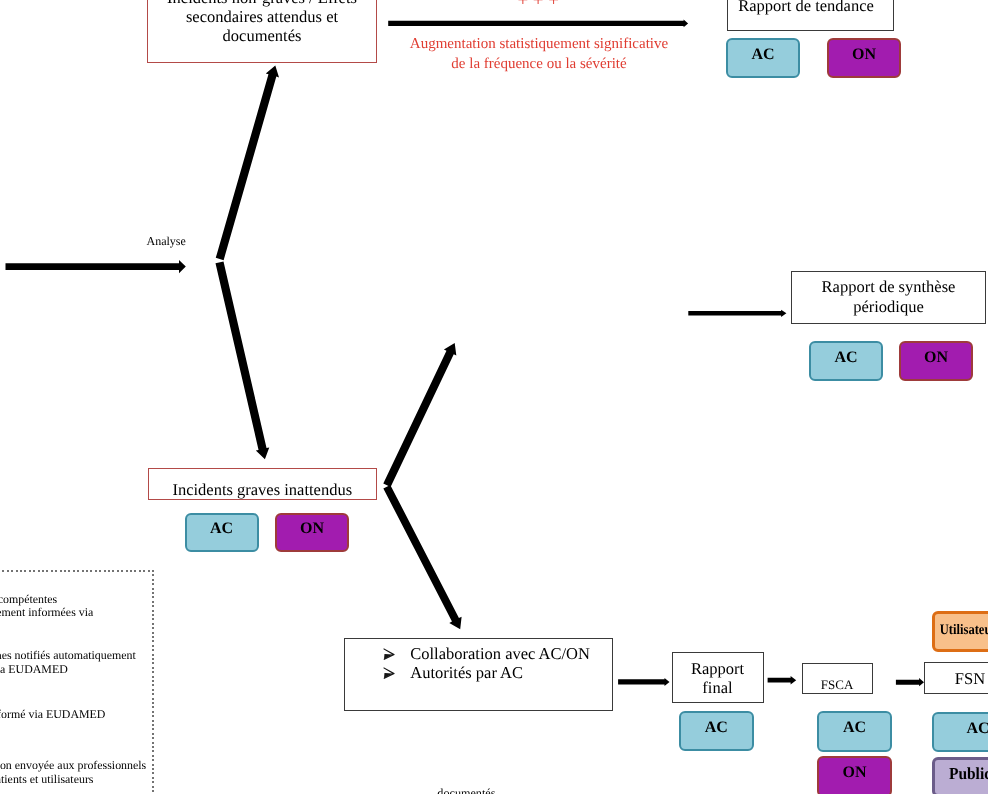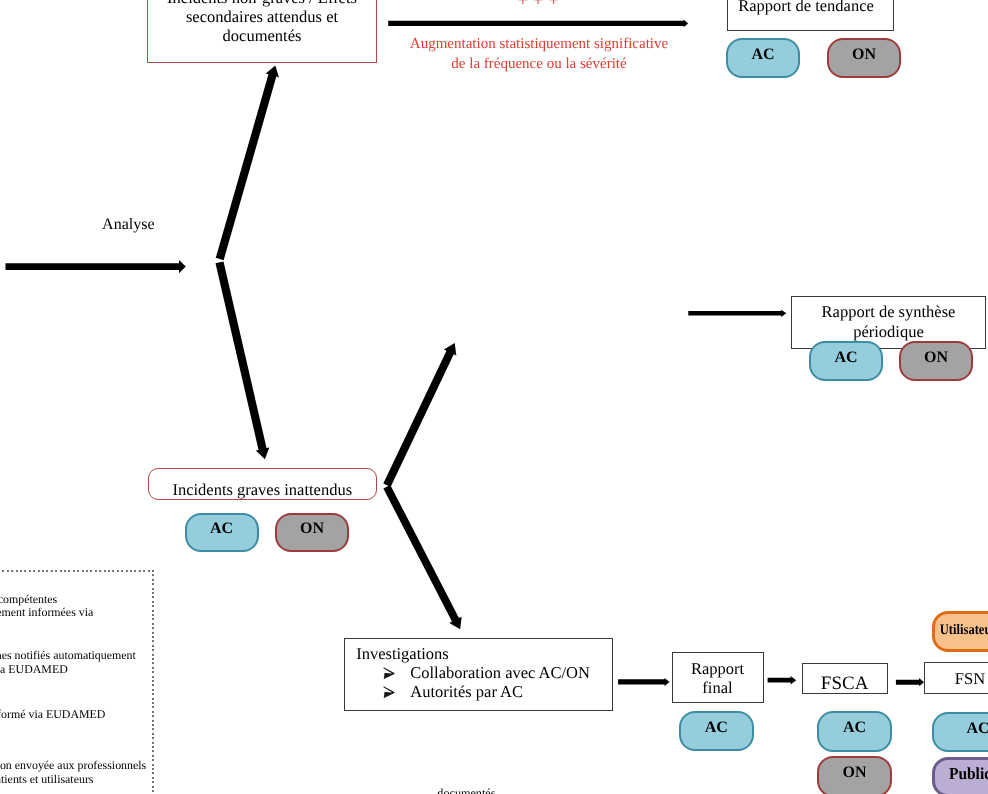--- a/index.html
+++ b/index.html
@@ -7,26 +7,26 @@
   body{width:988px;height:794px;background:#ffffff;overflow:hidden;
        font-family:"Liberation Serif",serif;color:#000;
        -webkit-font-smoothing:antialiased;text-rendering:geometricPrecision;}
   #stage{position:relative;width:988px;height:794px;overflow:hidden;}
   .node{position:absolute;box-sizing:border-box;display:flex;align-items:center;
         justify-content:center;text-align:center;background:#fff;}
   .node .txt{display:block;line-height:1.18;}
   .box-black{border:1.25px solid #3a3a3a;}
   .box-red{border:1.25px solid #b34a48;}
   .pill{position:absolute;box-sizing:border-box;display:flex;align-items:center;
-        justify-content:center;border-radius:16px;font-weight:bold;line-height:1;}
+        justify-content:center;border-radius:6px;font-weight:bold;line-height:1;}
   .pill > span{display:block;transform:translateY(-3.2px);}
   #p-util > span{transform:translate(-2.2px,-1.3px) scaleX(0.86);transform-origin:left center;}
   #p-pub-fsn > span{transform:translateY(-2.2px) scaleX(0.92);transform-origin:left center;}
   .pill-ac{background:#95CDDC;border:2.6px solid #3C8DA3;}
-  .pill-on{background:#a3a3a3;border:2.6px solid #9E3B3B;font-family:Liberation Serif, serif;}
+  .pill-on{background:#a21caf;border:2.6px solid #9E3B3B;font-family:Liberation Serif, serif;}
   .pill-or{background:#F8C08A;border:3.6px solid #DD6E15;}
   .pill-pu{background:#BBADD3;border:3.2px solid #6B5C89;}
   .lbl{position:absolute;}
   .red{color:#e03c31;}
   svg.overlay{position:absolute;left:0;top:0;width:988px;height:794px;pointer-events:none;}
   .legendbox{position:absolute;box-sizing:border-box;background:transparent;
      background-image:
        repeating-linear-gradient(to right,#737373 0 2px,transparent 2px 4.4px),
        repeating-linear-gradient(to bottom,#737373 0 2px,transparent 2px 4.4px),
        repeating-linear-gradient(to right,#737373 0 2px,transparent 2px 4.4px),
@@ -37,51 +37,51 @@
 
   
   #n-nongraves{left:147px;top:-30.5px;width:230px;height:93.5px;font-size:16.5px;padding:0 8px;}
   #n-nongraves .txt{line-height:19px;}
   #n-tendance{left:726.5px;top:-19px;width:167px;height:50px;font-size:16.5px;padding-right:8px;}
   #p-ac-tend{left:726px;top:38px;width:74px;height:40px;font-size:16px;}
   #p-on-tend{left:827px;top:38px;width:74px;height:40px;font-size:16px;}
 
   #n-similaires{left:388.6px;top:282.3px;width:290.5px;height:57.5px;font-size:16.5px;padding:0 10px 5px;}
   #n-similaires .txt{line-height:19.1px;}
-  #n-synthese{left:791px;top:296px;width:195px;height:53px;font-size:16.5px;padding:0 6px 2px;}
+  #n-synthese{left:791px;top:271px;width:195px;height:53px;font-size:16.5px;padding:0 6px 2px;}
   #n-synthese .txt{line-height:19.1px;}
   #p-ac-synth{left:809px;top:341px;width:74px;height:40px;font-size:16px;}
   #p-on-synth{left:899px;top:341px;width:74px;height:40px;font-size:16px;}
 
-  #n-inattendus{left:147.5px;top:468px;width:229.5px;height:31.5px;font-size:16.5px;padding-top:12px;border-radius:10px;}
+  #n-inattendus{left:147.5px;top:468px;width:229.5px;height:31.5px;font-size:16.5px;padding-top:12px;}
   #p-ac-inatt{left:184.5px;top:512.5px;width:74px;height:39.5px;font-size:16px;}
   #p-on-inatt{left:275px;top:512.5px;width:74px;height:39.5px;font-size:16px;}
 
   #n-invest{left:343.8px;top:637.9px;width:269px;height:72.7px;font-size:16.5px;
             justify-content:flex-start;align-items:flex-start;text-align:left;padding:4.9px 0 0 11.4px;}
   .inv-inner{line-height:19px;}
   .inv-bullet{display:flex;align-items:baseline;padding-left:26.6px;}
   .arrowhead-icon{display:inline-block;width:27.5px;line-height:19px;}
   .arrowhead-icon svg{display:inline-block;vertical-align:-1px;}
 
   #n-final{left:671.5px;top:652.3px;width:92px;height:51.2px;font-size:16.5px;}
   #n-final .txt{line-height:19.2px;}
   #p-ac-final{left:678.7px;top:711.3px;width:75px;height:40px;font-size:16px;}
 
-  #n-fsca{left:801.6px;top:662.7px;width:86px;height:31.6px;font-size:19px;padding-top:12px;}
+  #n-fsca{left:801.6px;top:662.7px;width:71px;height:31.6px;font-size:13px;padding-top:12px;}
   #p-ac-fsca{left:817px;top:710.5px;width:75px;height:41px;font-size:16px;}
   #p-on-fsca{left:817px;top:755.5px;width:75px;height:41px;font-size:16px;}
 
   #n-fsn{left:923.9px;top:662.2px;width:92.2px;height:32px;font-size:16.5px;padding-top:2px;}
   #p-util{left:932px;top:610.5px;width:92px;height:41.5px;font-size:14.6px;}
   #p-ac-fsn{left:932px;top:711.5px;width:92px;height:40.5px;font-size:16px;}
   #p-pub-fsn{left:932px;top:756.5px;width:80px;height:40.5px;font-size:16.8px;}
 
   
-  #l-analyse{left:70.8px;top:216px;width:115px;text-align:center;font-size:16px;}
+  #l-analyse{left:70.8px;top:234px;width:115px;text-align:right;font-size:12px;}
   #l-plus{left:517.4px;top:-9.8px;width:60px;text-align:left;font-size:19px;line-height:normal;}
   #l-augm{left:389px;top:35px;width:300px;text-align:center;font-size:15px;line-height:1.32;white-space:nowrap;}
   #l-foot{left:210.9px;top:771.5px;width:511px;text-align:center;font-size:12.2px;line-height:14.3px;white-space:nowrap;}
 
   
   #legend{left:-200px;top:570px;width:354px;height:232px;}
   .lgl{position:absolute;font-size:11.9px;line-height:13.6px;white-space:nowrap;}
   .lgl span{display:block;}
   #lg1{left:-49.5px;top:592.6px;}
   #lg1 span:nth-child(2){margin-left:-7.8px;}
@@ -126,21 +126,20 @@
   </div>
   <div class="pill pill-ac" id="p-ac-inatt">
       <span>AC</span>
     </div>
   <div class="pill pill-on" id="p-on-inatt">
       <span>ON</span>
     </div>
 
   <div class="node box-black" id="n-invest">
     <div class="inv-inner">
-      <div class="inv-title">Investigations</div>
       <div class="inv-bullet">
         <span class="arrowhead-icon"><svg viewBox="0 0 12 12" width="12" height="12">
               <path d="M0.7,0.3 L11.7,6.3 L11.4,6.9 L1.0,11.9 L0.6,11.0 L9.4,6.5 L0.45,1.2 Z" fill="#141414"></path>
               <path d="M1.5,6.0 L9.9,6.55 L1.0,11.3 Z" fill="#141414"></path>
             </svg></span>
         <span>Collaboration avec AC/ON</span>
       </div>
       <div class="inv-bullet">
         <span class="arrowhead-icon"><svg viewBox="0 0 12 12" width="12" height="12">
               <path d="M0.7,0.3 L11.7,6.3 L11.4,6.9 L1.0,11.9 L0.6,11.0 L9.4,6.5 L0.45,1.2 Z" fill="#141414"></path>

